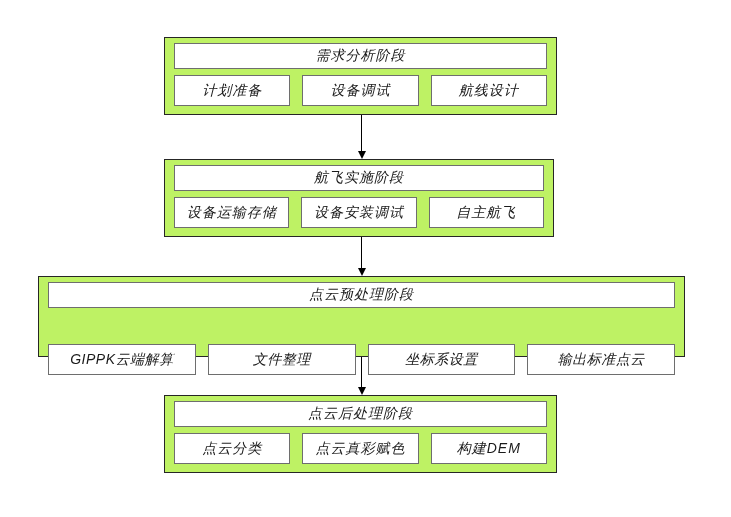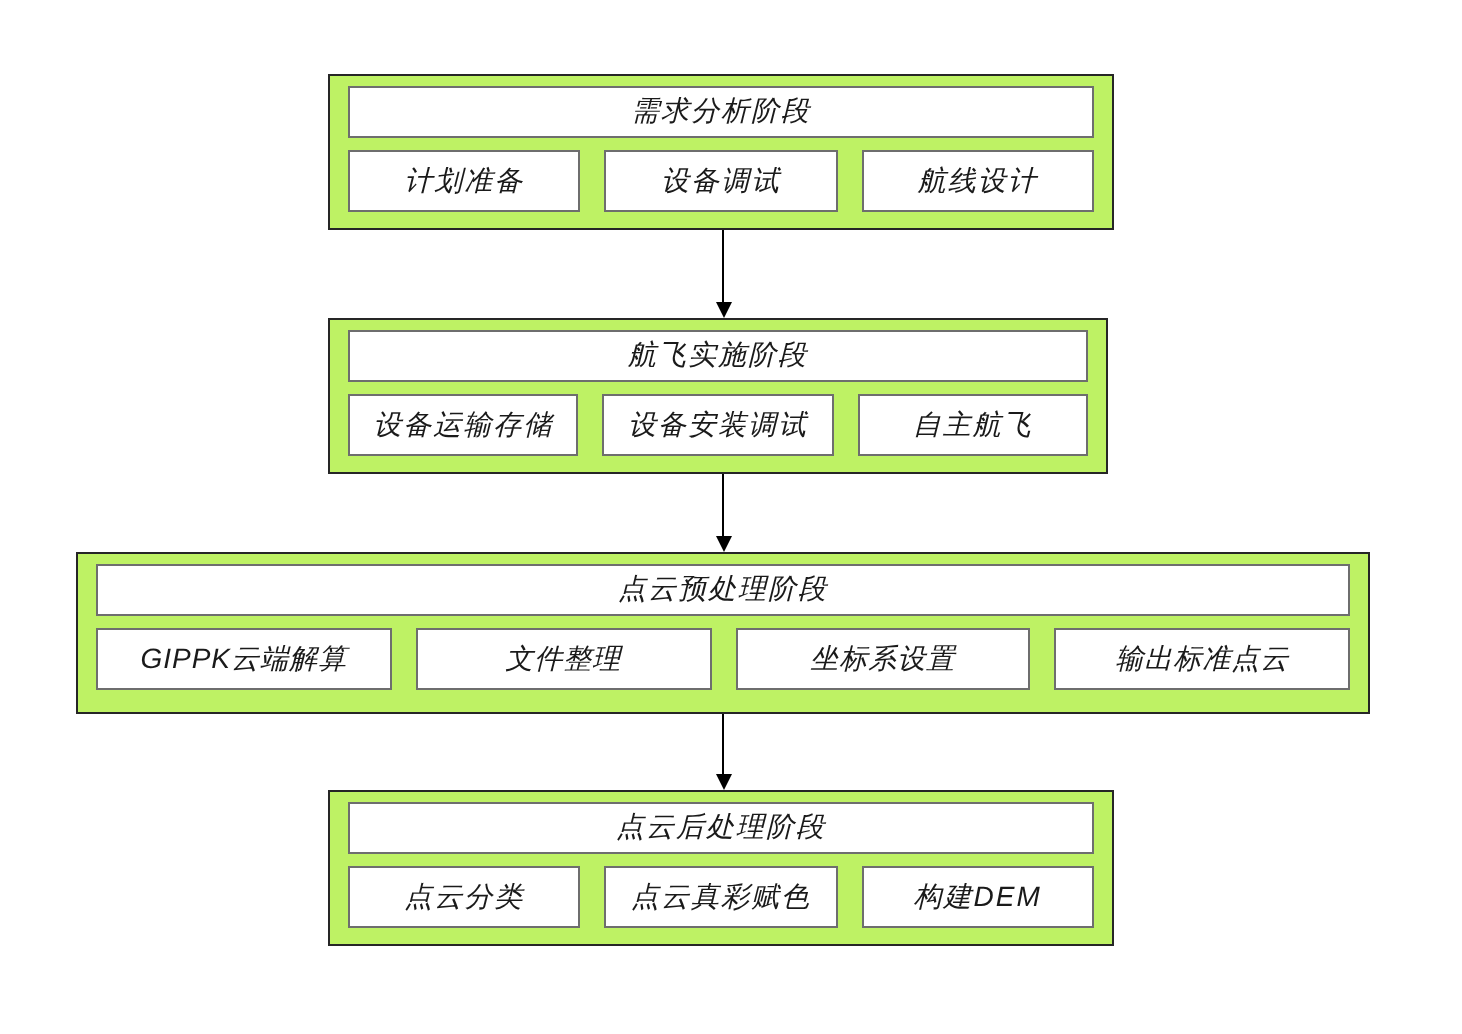--- a/index.html
+++ b/index.html
@@ -52,21 +52,21 @@
     height: 31px;
     border: 1px solid #6e6e6e;
     display: flex;
     align-items: center;
     justify-content: center;
     font-size: 14px;
     letter-spacing: 1px;
     background: #ffffff;
     white-space: nowrap;
   }
-  .stage-c .step { letter-spacing: 0.5px; }
+  .stage-c .step { letter-spacing: 0.5px; margin-top: 30px; }
 
   .arrow {
     position: absolute;
     left: 357px;
     width: 9px;
     display: flex;
     flex-direction: column;
     align-items: center;
   }
   .arrow .shaft {

